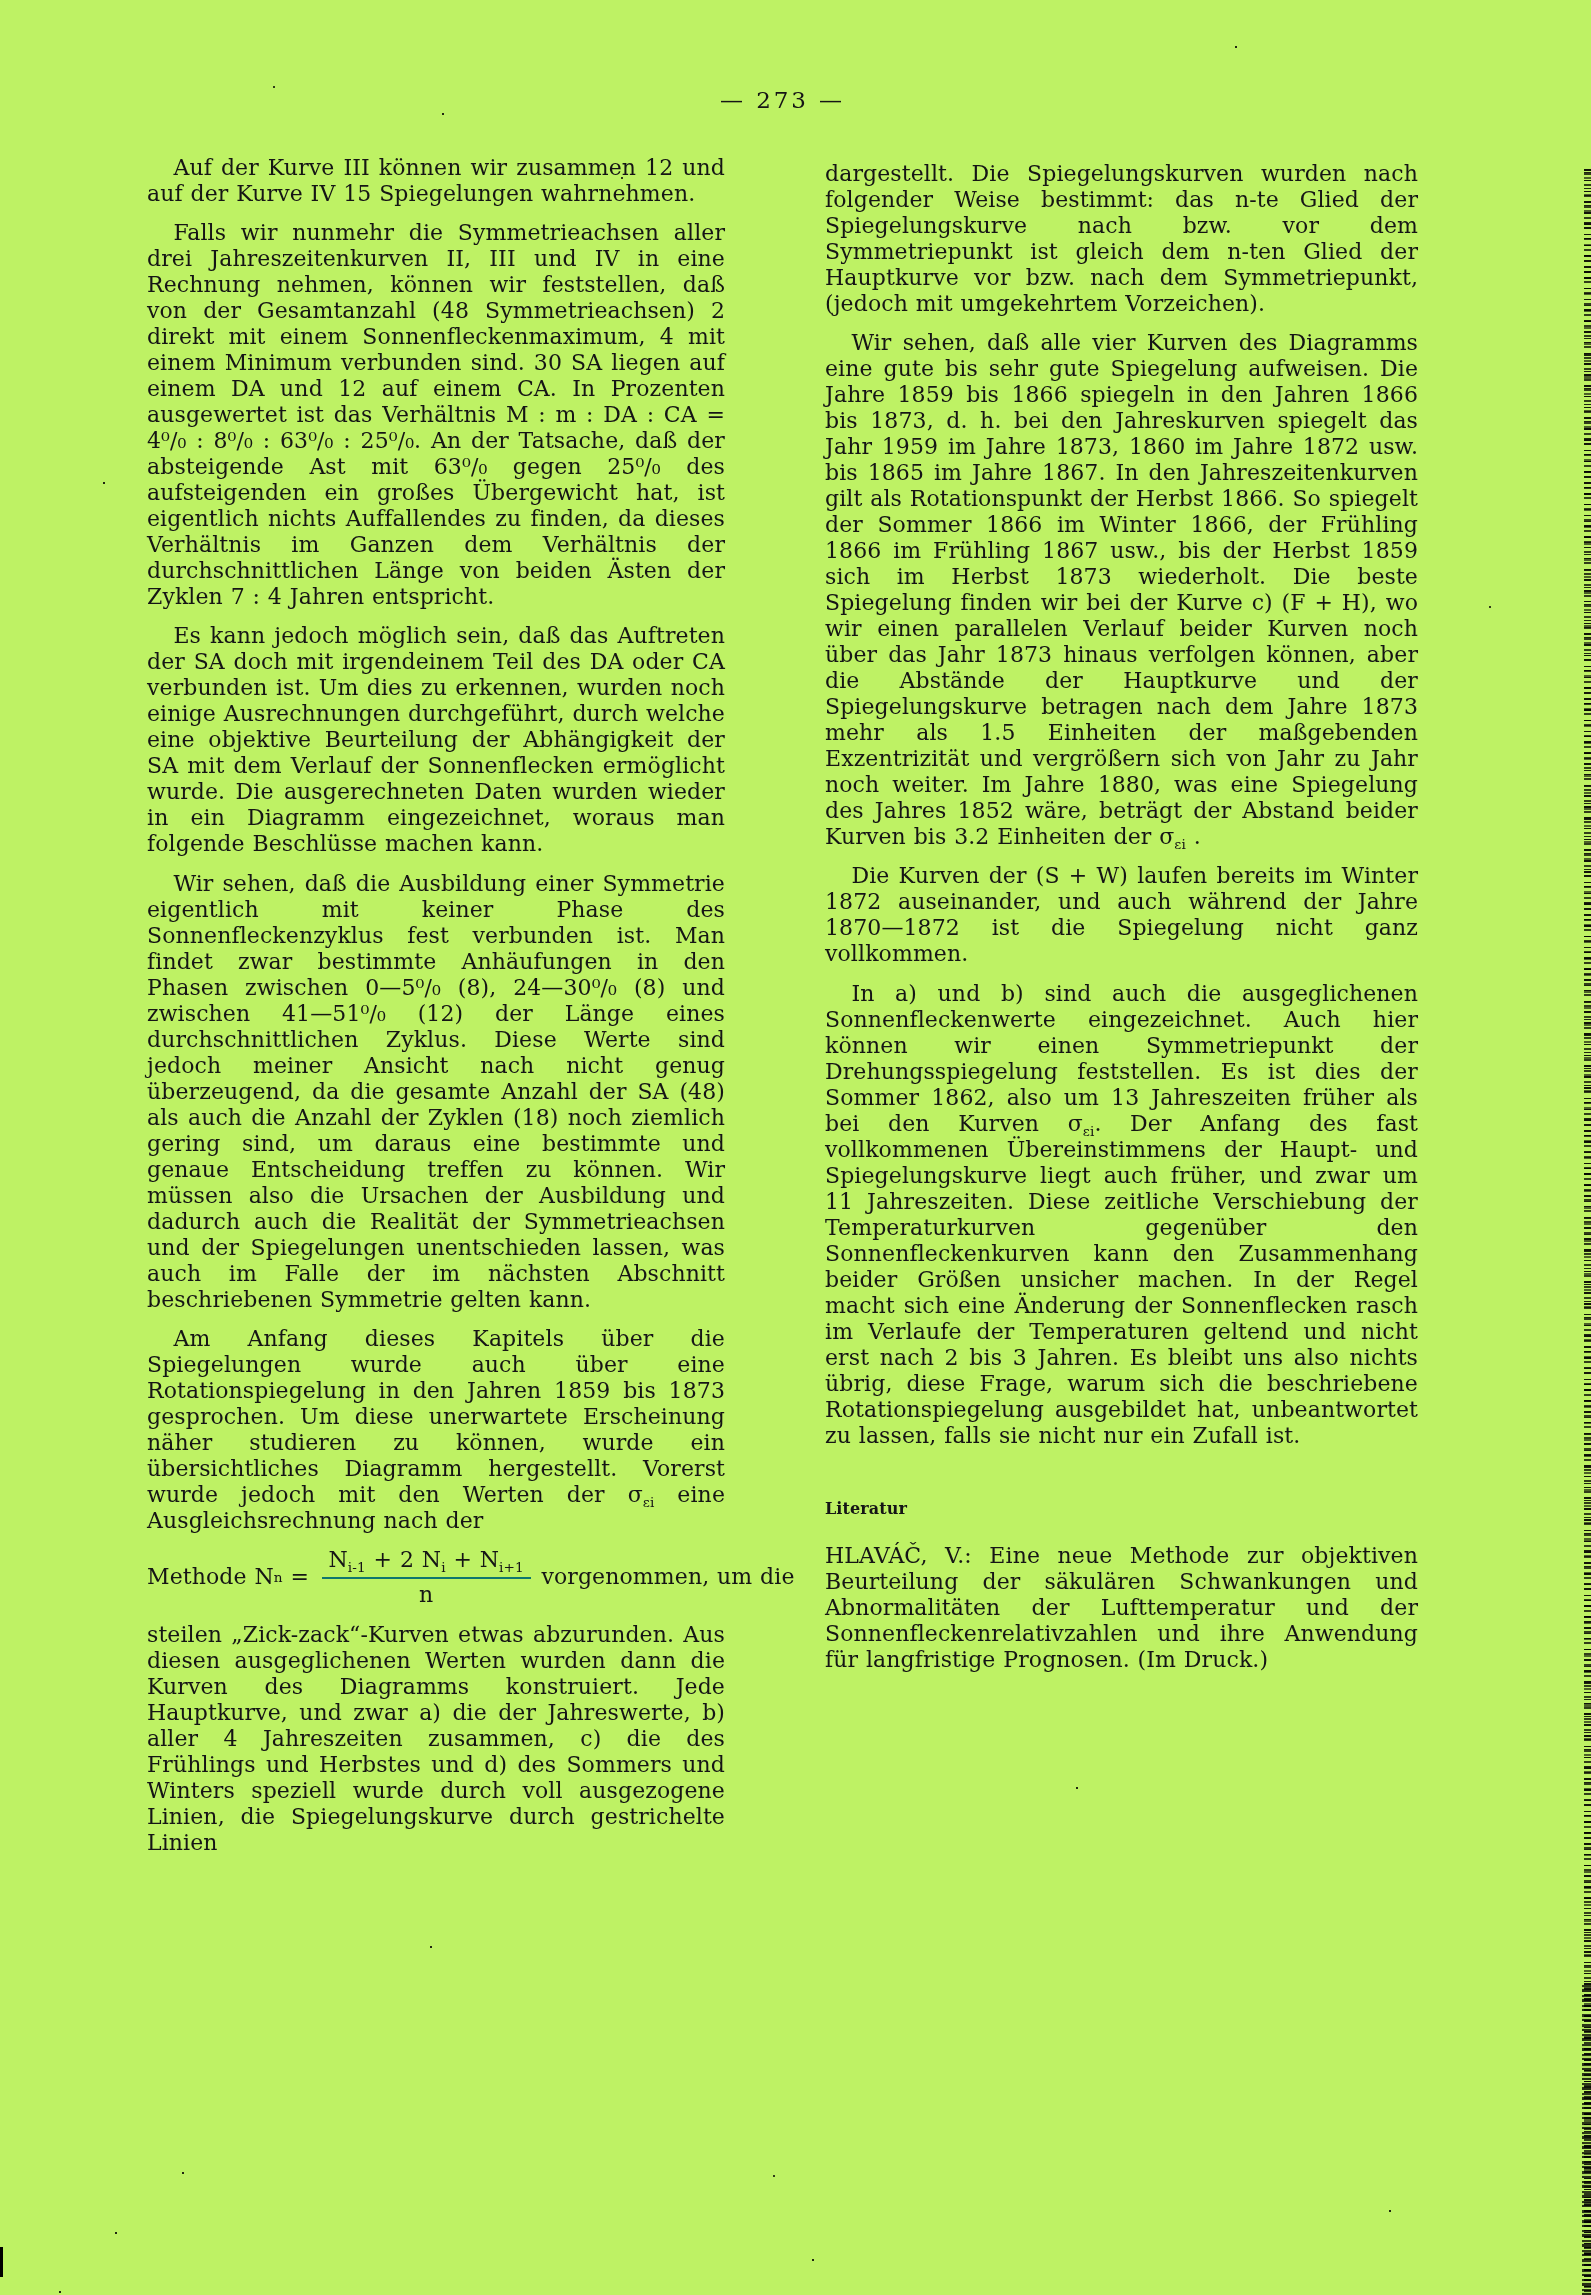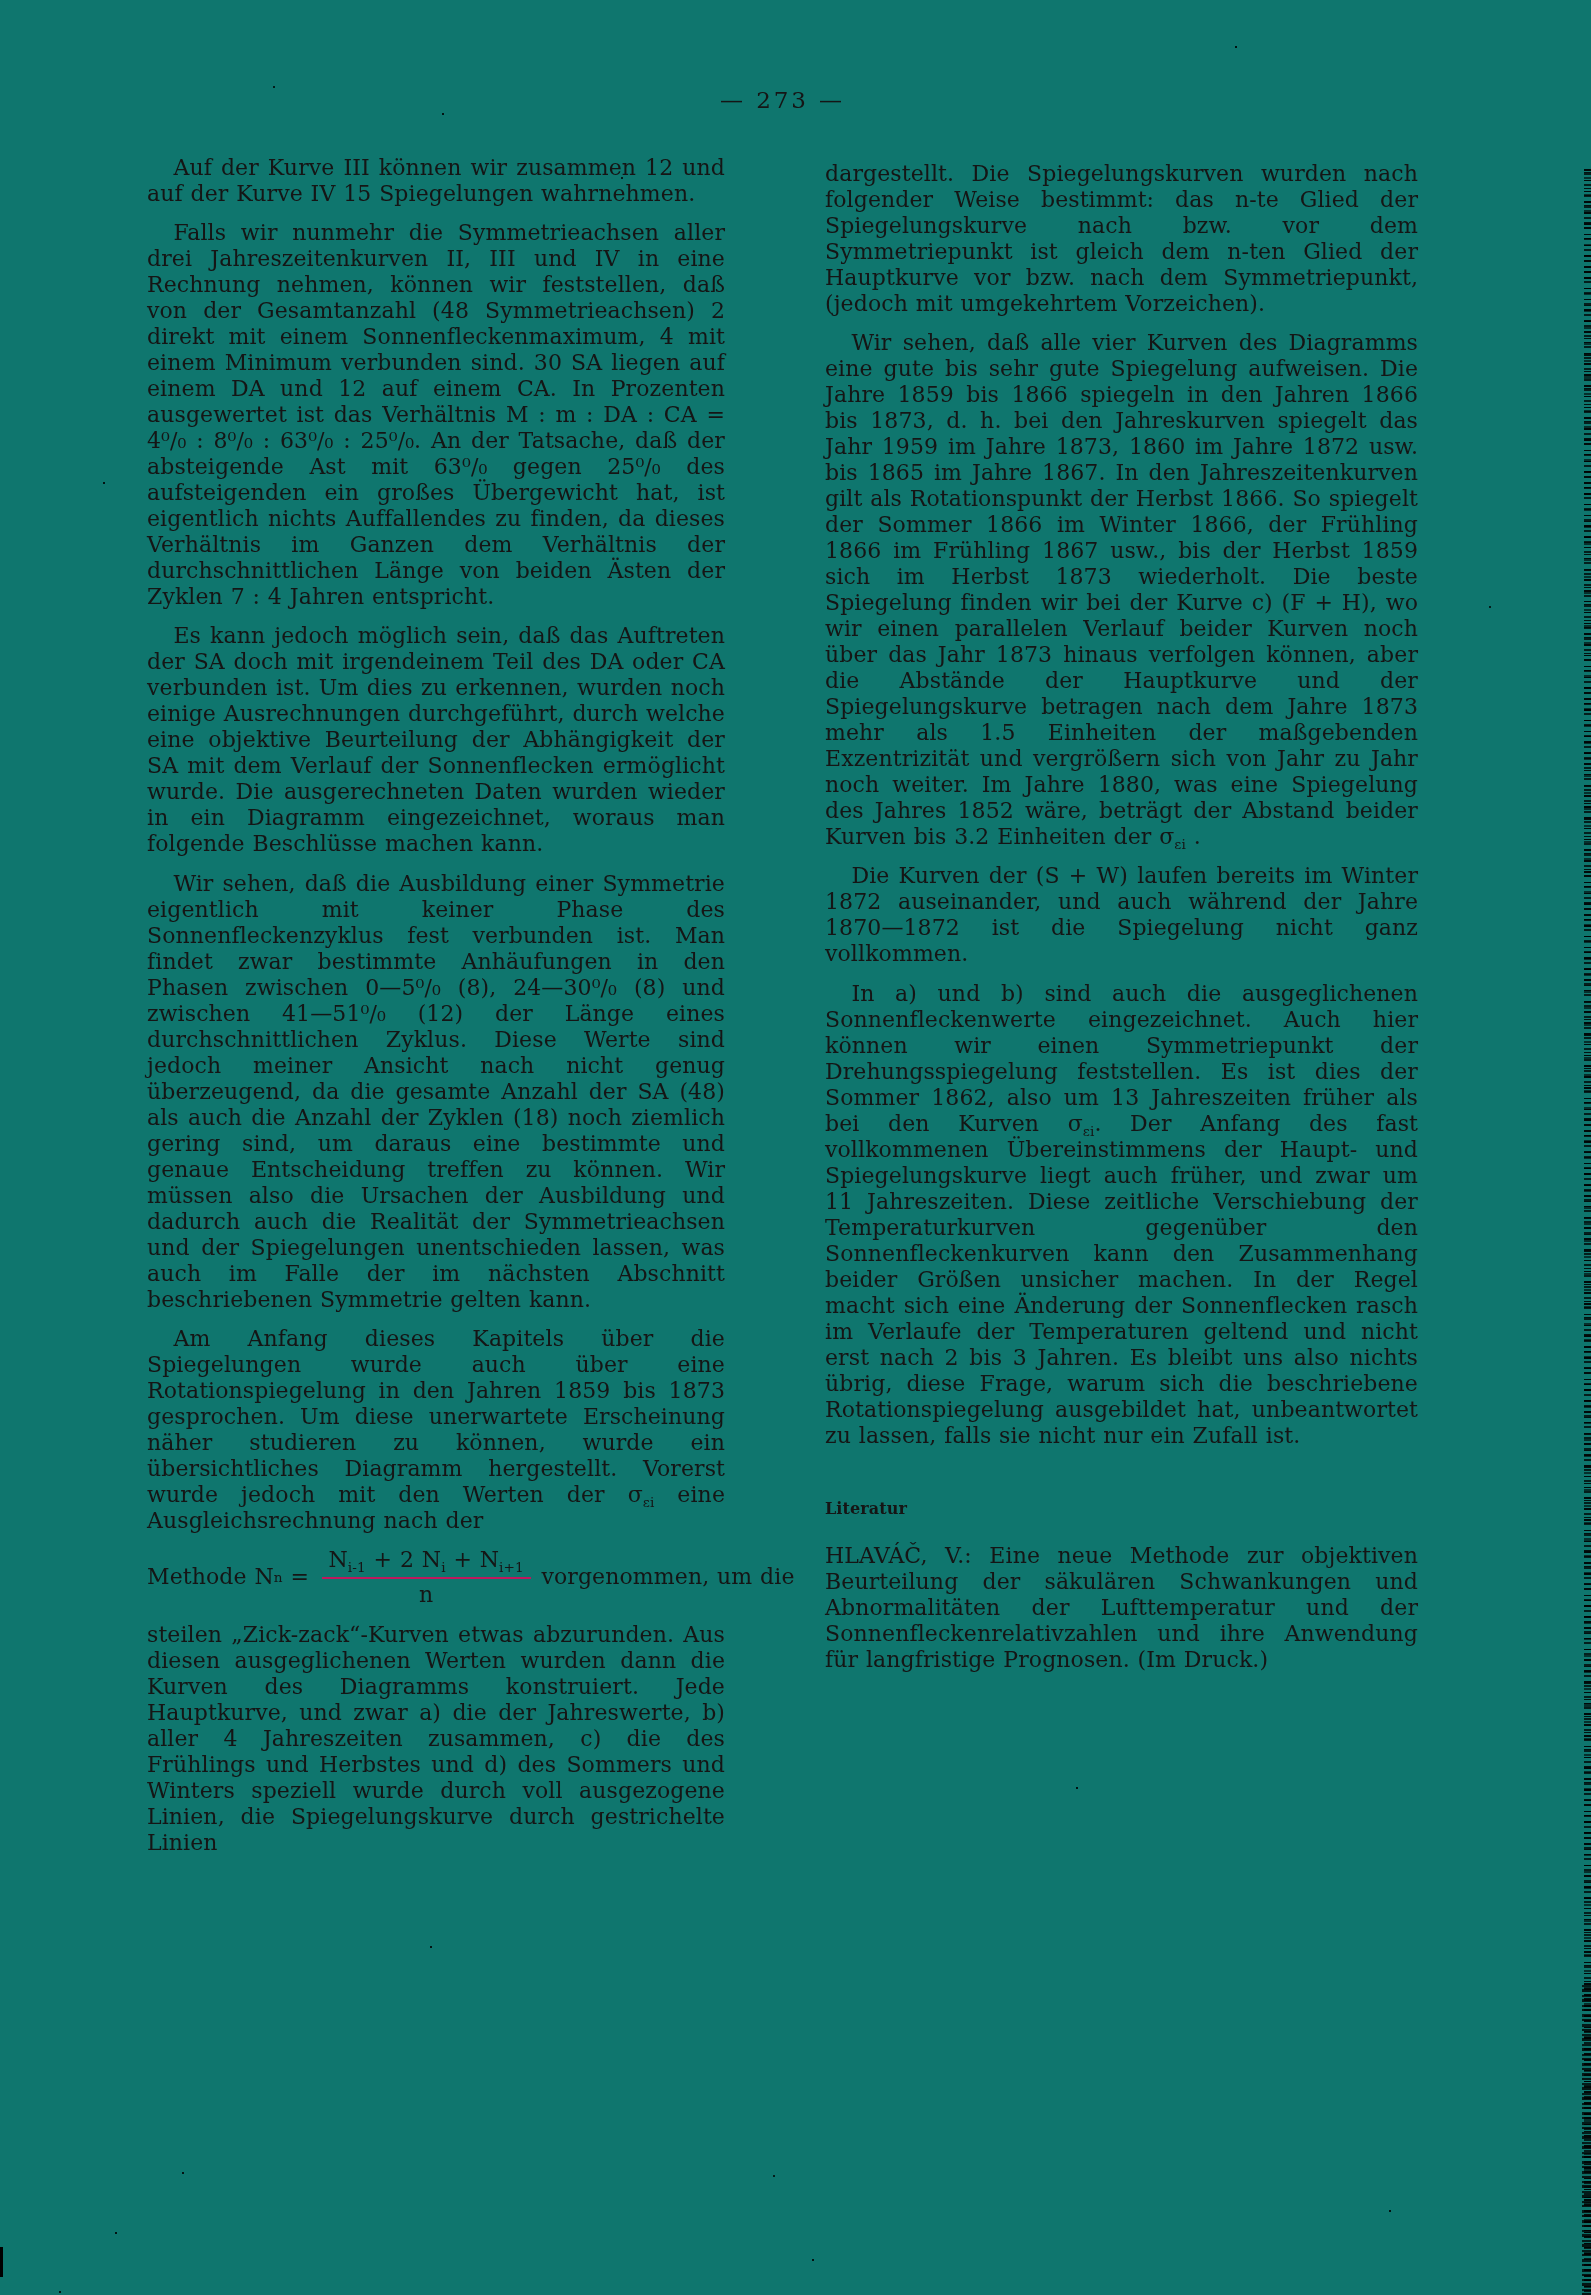--- a/index.html
+++ b/index.html
@@ -1,19 +1,19 @@
 <!DOCTYPE html>
 <html style="font-size:7.8px"><head>
 <meta charset="utf-8">
 <style>
   html,body{margin:0;padding:0;background:#9a9a9a;}
   .page{
     position:relative;
     width:1591px;height:2295px;
-    background:#0f766e;
+    background:#bef264;
     overflow:hidden;
     font-family:"DejaVu Serif","Liberation Serif",serif;
     color:#151515;
   }
   .page-header{
     position:absolute;left:147px;top:87px;width:1271px;
     text-align:center;font-size:23px;letter-spacing:2.9px;
   }
   .col{
     position:absolute;
@@ -29,21 +29,21 @@
   sub{font-size:0.62em;line-height:0;}
   .formula-row{
     display:flex;align-items:center;
     margin:7.8px 0 14.7px 0;white-space:nowrap;
     text-align:left;
   }
   .frac{
     display:inline-block;text-align:center;
     vertical-align:middle;margin:0 10.8px 0 12.7px;
   }
-  .frac .num{display:block;border-bottom:2px solid #be185d;padding:0 6.8px 3.9px 6.8px;}
+  .frac .num{display:block;border-bottom:2px solid #0f766e;padding:0 6.8px 3.9px 6.8px;}
   .frac .den{display:block;padding-top:2.9px;}
   .formula-equals{margin-left:7.8px;}
   .lit-heading{
     margin:47px 0 21.5px 0;
     font-size:16px;font-weight:bold;text-align:left;
   }
   
   .edge-streak{
     position:absolute;right:0;top:169px;width:7.3px;height:2127px;
     background:

